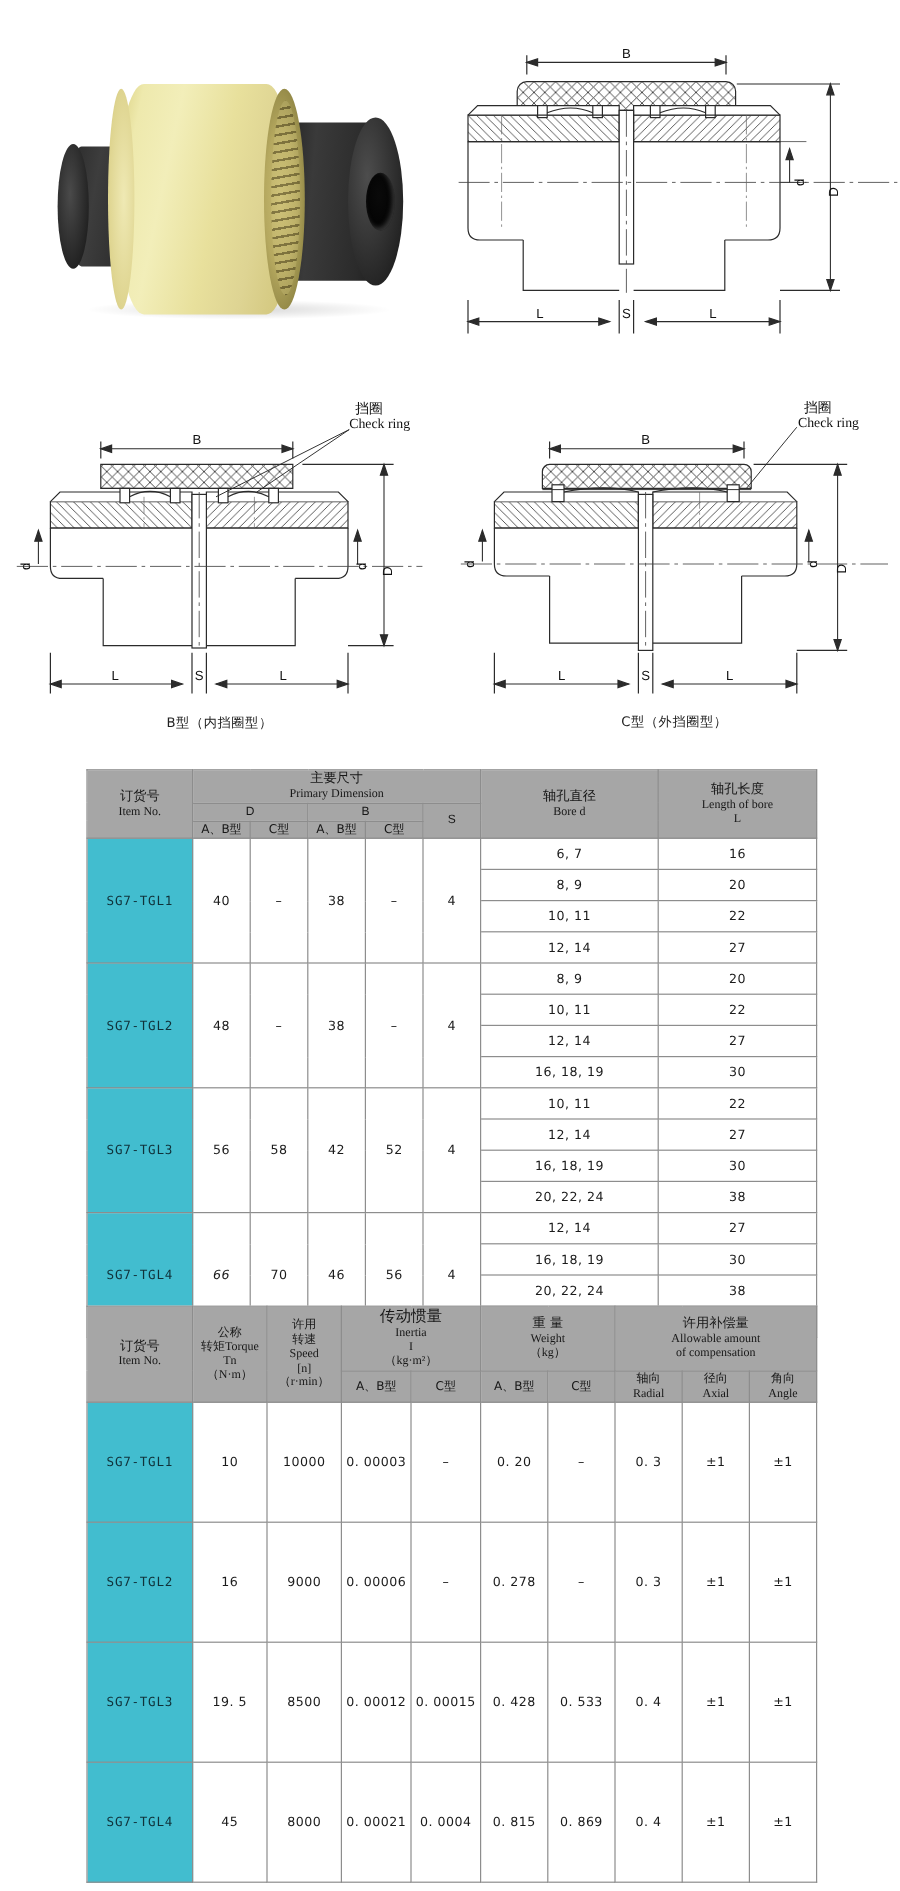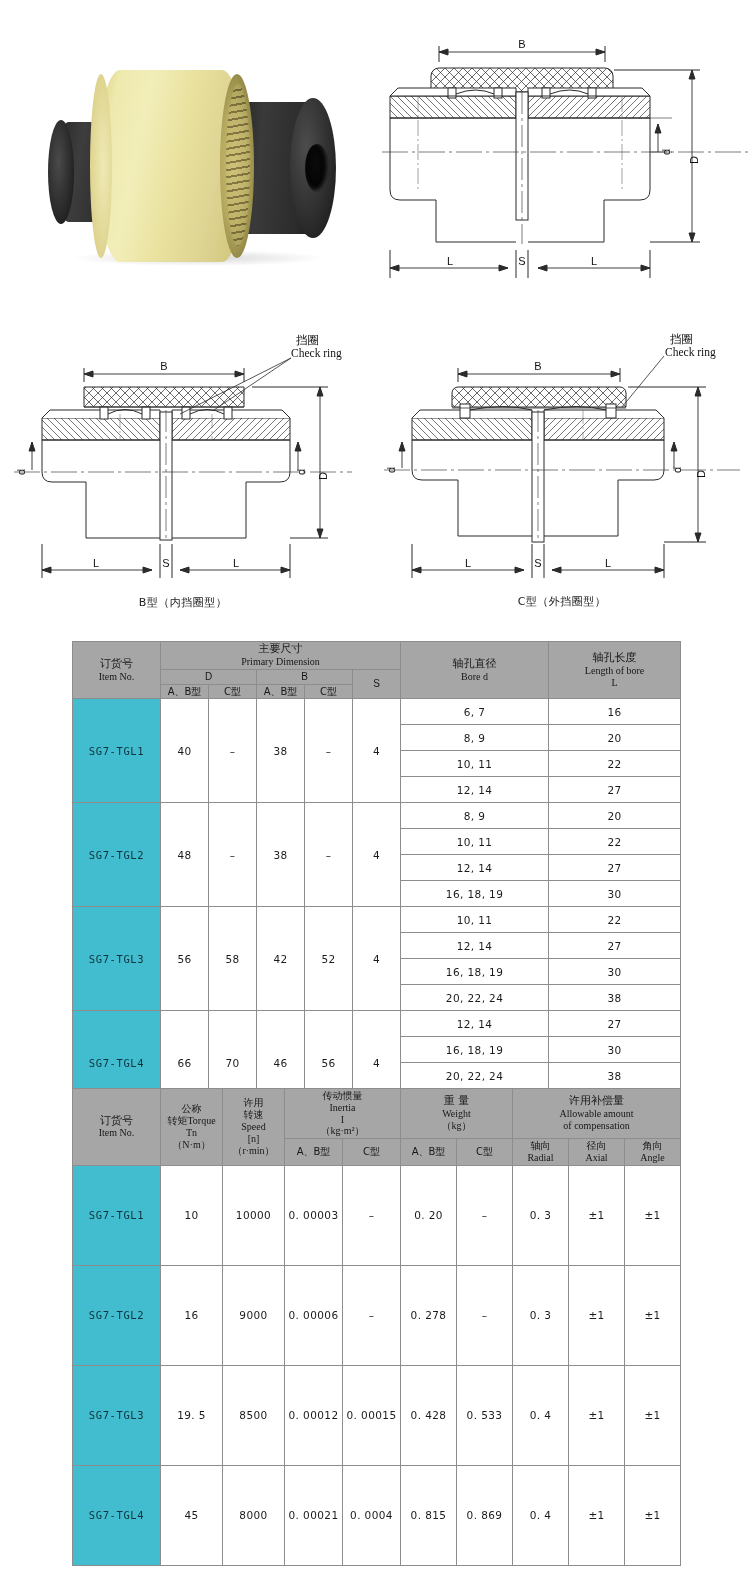--- a/index.html
+++ b/index.html
@@ -492,21 +492,21 @@
         <tr>
           <td class="num" style="height: 26px;">16, 18, 19</td>
           <td class="num">30</td>
         </tr>
         <tr>
           <td class="num" style="height: 26px;">20, 22, 24</td>
           <td class="num">38</td>
         </tr>
         <tr>
           <td rowspan="4" class="itemcell" style="height: 104px;">SG7-TGL4</td>
-          <td rowspan="4" class="num" style="height: 104px;">66</td>
+          <td rowspan="4" class="num" style="height: 104px; font-style: italic;">66</td>
           <td rowspan="4" class="num" style="height: 104px;">70</td>
           <td rowspan="4" class="num" style="height: 104px;">46</td>
           <td rowspan="4" class="num" style="height: 104px;">56</td>
           <td rowspan="4" class="num" style="height: 104px;">4</td>
           <td class="num" style="height: 26px;">12, 14</td>
           <td class="num">27</td>
         </tr>
         <tr>
           <td class="num" style="height: 26px;">16, 18, 19</td>
           <td class="num">30</td>
@@ -548,21 +548,21 @@
           <div class="en">（N·m）</div>
         </th>
         <th rowspan="2">
           <div class="cn">许用</div>
           <div class="cn">转速</div>
           <div class="en">Speed</div>
           <div class="en">[n]</div>
           <div class="en">（r·min）</div>
         </th>
         <th colspan="2">
-          <div class="cn" style="font-size:10px">传动惯量</div>
+          <div class="cn" style="font-size:13px">传动惯量</div>
           <div class="en">Inertia</div>
           <div class="en">I</div>
           <div class="en">（kg·m²）</div>
         </th>
         <th colspan="2">
           <div class="cn" style="font-size:11px">重 量</div>
           <div class="en">Weight</div>
           <div class="en">（kg）</div>
         </th>
         <th colspan="3">

